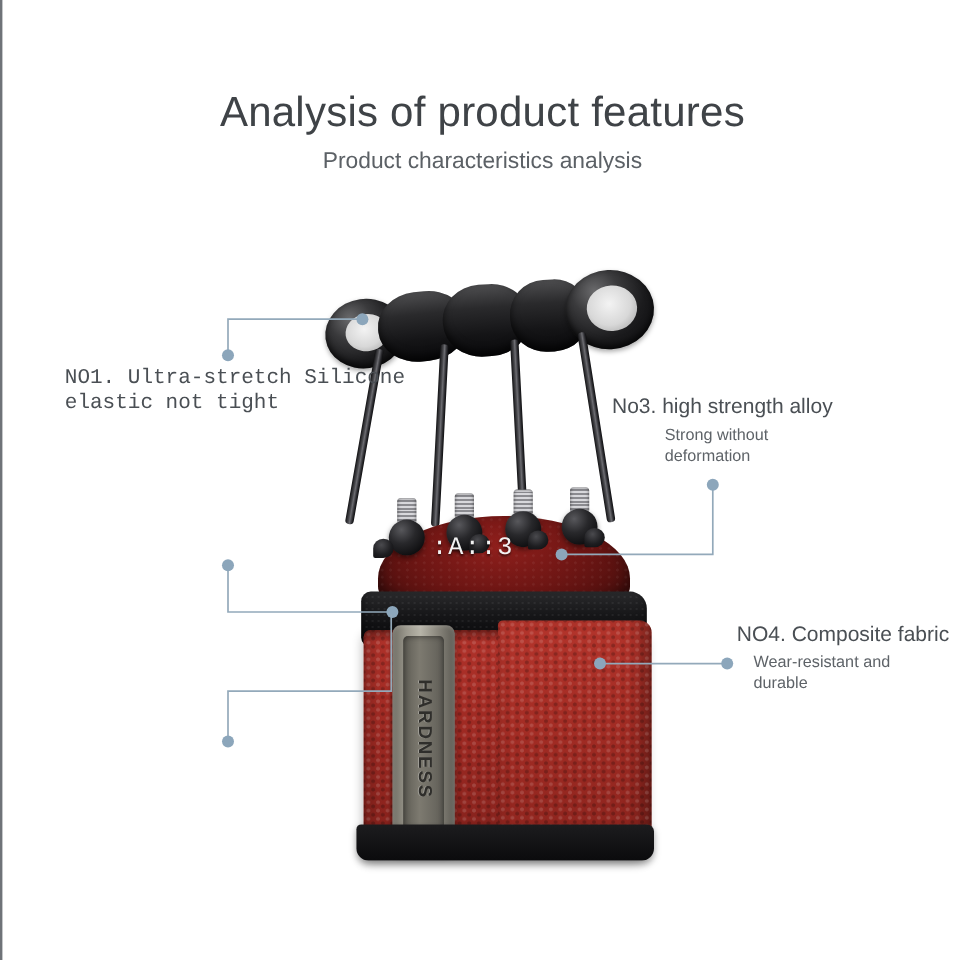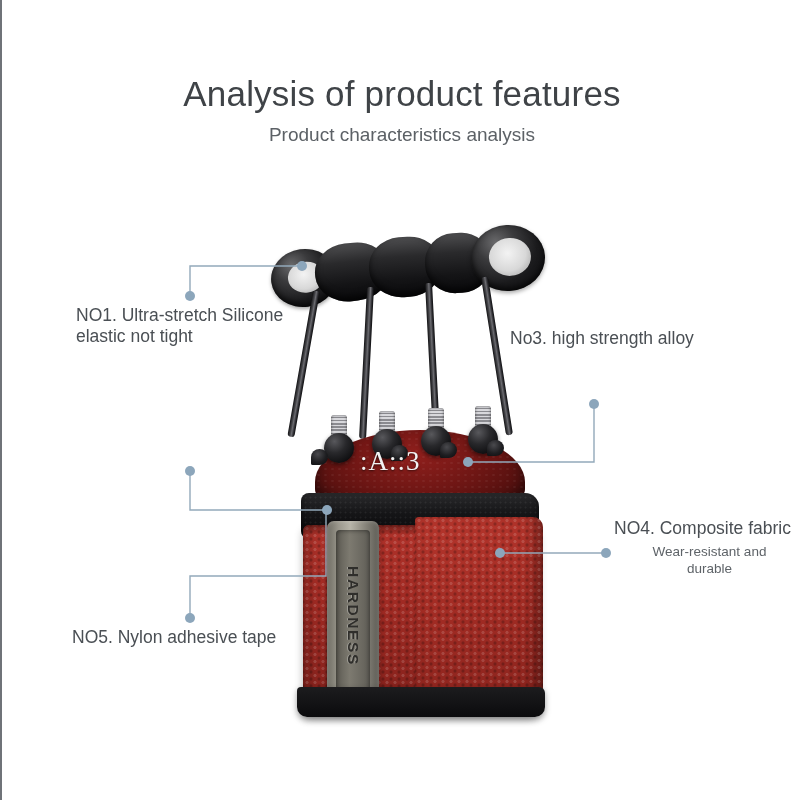--- a/index.html
+++ b/index.html
@@ -56,26 +56,26 @@
     white-space: pre-line;
     color: #4a4f54;
   }
   .callout .sub {
     font-size: 13.5px;
     line-height: 17px;
     white-space: pre-line;
     color: #5e6368;
   }
 
-  #callout-1 { left: 74px; top: 305px; }
+  #callout-1 { left: 52px; top: 305px; font-family: Liberation Mono, monospace; }
   #callout-2 { left: 57px; top: 430px; }
   #callout-3 { left: 508px; top: 328px; }
   #callout-3 .sub { margin-top: 5px; margin-left: 44px; }
   #callout-4 { left: 612px; top: 518px; }
-  #callout-4 .sub { margin-top: 4px; margin-left: 14px; text-align: center; }
+  #callout-4 .sub { margin-top: 4px; margin-left: 14px; }
   #callout-5 { left: 70px; top: 627px; }
   #callout-5 .sub { margin-top: 5px; margin-left: 37px; }
 
   
   #leaders {
     position: absolute;
     left: 0; top: 0;
     width: 800px; height: 800px;
     pointer-events: none;
   }
@@ -158,22 +158,22 @@
     background-image:
       radial-gradient(circle, rgba(255,255,255,.10) 1px, transparent 1.4px);
     background-size: 7px 6px;
     opacity: .55;
   }
 
   
   .pad-text {
     position: absolute;
     left: 103px; top: 221px;
-    font-family: Liberation Serif, serif;
-    font-size: 27px;
+    font-family: Liberation Mono, monospace;
+    font-size: 21px;
     color: #f2f2f2;
     letter-spacing: 1px;
     text-shadow: 0 1px 2px rgba(0,0,0,.6);
   }
 
   
   .velcro {
     position: absolute;
     left: 44px; top: 268px;
     width: 238px; height: 46px;
@@ -368,25 +368,26 @@
   </svg>
 
   <div class="callout" id="callout-1">
     <div class="main">NO1. Ultra-stretch Silicone
 elastic not tight</div>
   </div>
 
 
   <div class="callout" id="callout-3">
     <div class="main">No3. high strength alloy</div>
+    <div class="sub">Strong without
+deformation</div>
   </div>
 
   <div class="callout" id="callout-4">
     <div class="main">NO4. Composite fabric</div>
     <div class="sub">Wear-resistant and
 durable</div>
   </div>
 
   <div class="callout" id="callout-5">
-    <div class="main">NO5. Nylon adhesive tape</div>
   </div>
 
 </div>
 
 </body></html>

